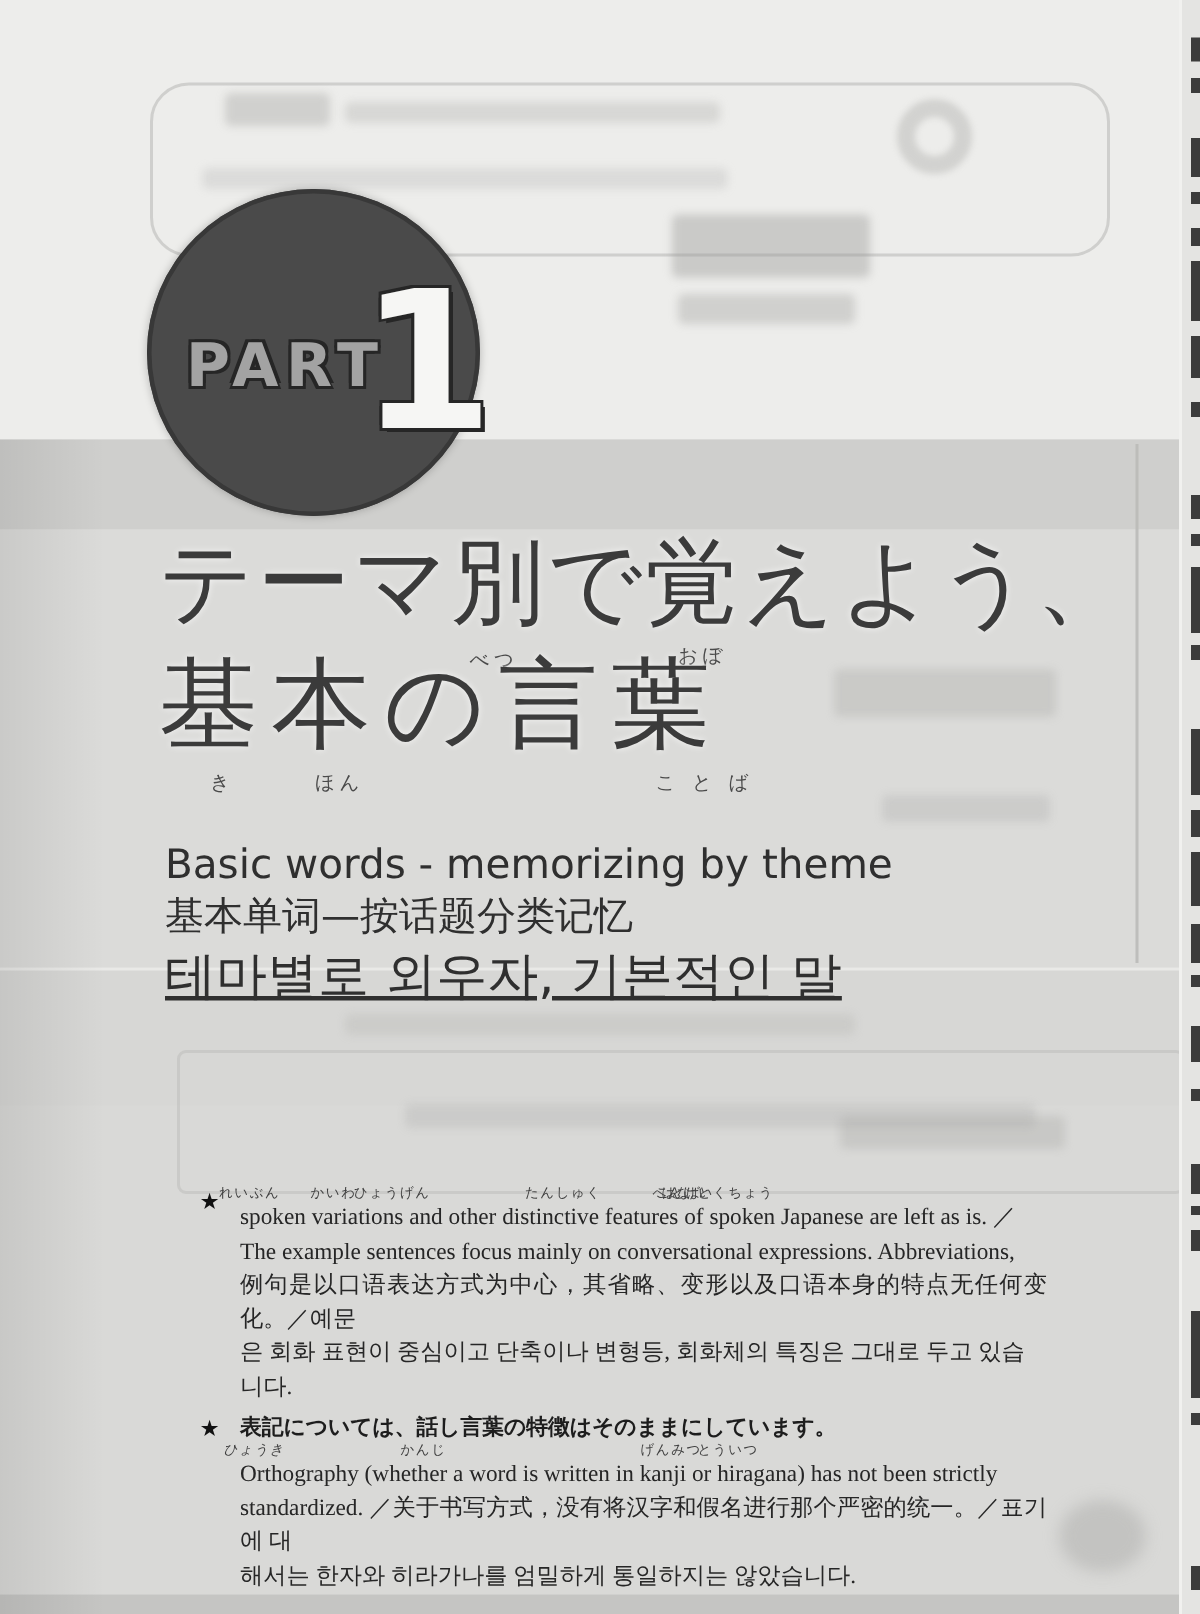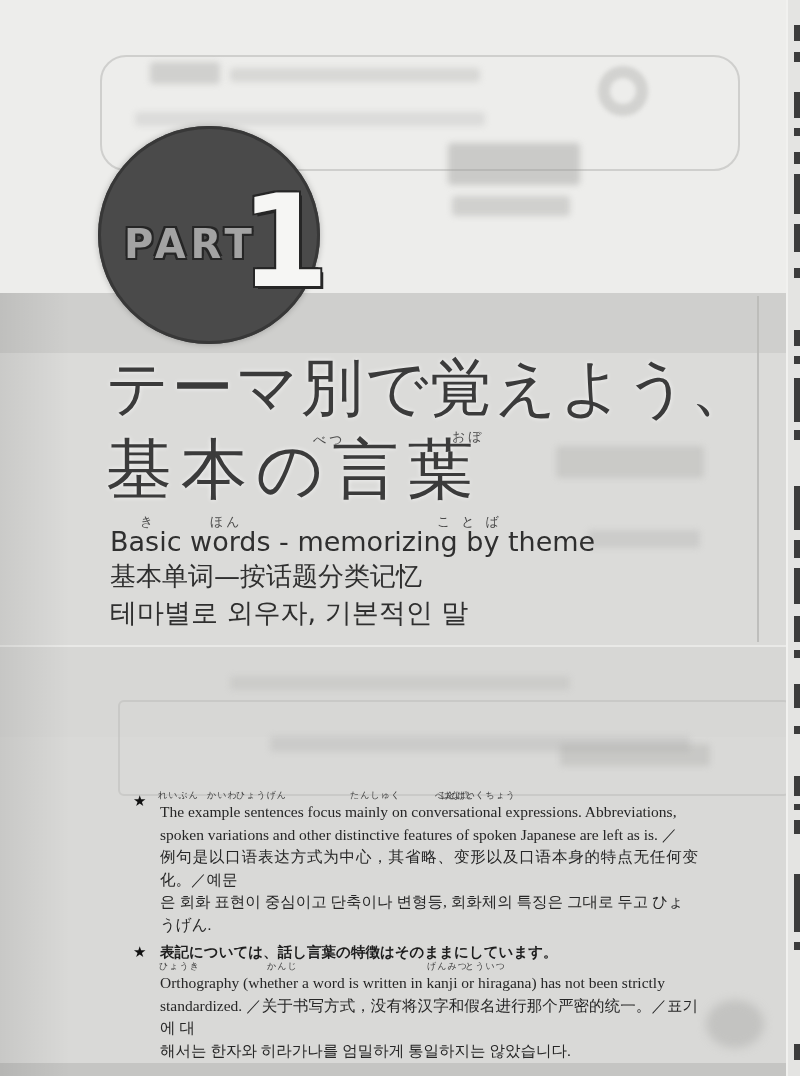--- a/index.html
+++ b/index.html
@@ -37,24 +37,24 @@
   .part-num{position:absolute;left:142px;top:52px;font-size:128px;font-weight:bold;
     color:#f6f6f4;line-height:1;
     text-shadow:3px 3px 0 #262626,-2px -2px 0 #262626,2px -2px 0 #262626,-2px 2px 0 #262626;}
   
   .title-l1,.title-l2{position:absolute;left:106px;color:#3b3b3b;font-weight:normal;
     white-space:nowrap;line-height:1;text-shadow:0 0 5px rgba(255,255,255,0.75);}
   .title-l1{top:357px;font-size:62px;letter-spacing:2px;}
   .title-l2{top:437px;font-size:66px;letter-spacing:9px;}
   .fg{position:absolute;font-size:13px;color:#4a4a4a;letter-spacing:3px;white-space:nowrap;}
   .fg-wide{letter-spacing:11px;}
-  .sub{position:absolute;left:110px;color:#2f2f2f;white-space:nowrap;line-height:1.1;}
+  .sub{position:absolute;left:110px;color:#2f2f2f;white-space:nowrap;line-height:1.1;margin-top:35px;}
   .sub-en{top:527px;font-size:27px;}
   .sub-zh{top:562px;font-size:26px;}
-  .sub-ko{top:598px;font-size:27px;}
+  .sub-ko{top:598px;font-size:34px;text-decoration:underline;}
   
   .notes{position:absolute;left:133px;top:791px;width:565px;color:#232323;}
   .note{position:relative;margin-bottom:6px;}
   .note-star{position:absolute;left:0;top:1px;font-size:15px;color:#111;}
   .note-jp{padding-left:27px;font-size:14.5px;font-weight:bold;line-height:20px;
     color:#1d1d1d;white-space:nowrap;}
   .note-fg{position:relative;height:10px;}
   .note-fg span{position:absolute;top:-2px;font-size:9px;font-weight:normal;
     color:#3f3f3f;letter-spacing:1px;white-space:nowrap;}
   .note-lines{padding-left:27px;width:538px;
@@ -108,42 +108,42 @@
 
   <div class="sub sub-en">Basic words - memorizing by theme</div>
   <div class="sub sub-zh">基本单词—按话题分类记忆</div>
   <div class="sub sub-ko">테마별로 외우자, 기본적인 말</div>
 
   <div class="notes">
 
     <div class="note">
       <span class="note-star">★</span>
       <div class="note-fg">
-        <span style="left:25px;text-align:right;">れいぶん</span>
+        <span style="left:13px;text-align:right;">れいぶん</span>
         <span style="left:74px;">かいわ</span>
         <span style="left:103px;">ひょうげん</span>
         <span style="left:217px;">たんしゅく</span>
         <span style="left:258px;margin-left:44px;">へんけい</span>
         <span style="left:280px;margin-left:28px;">はな</span>
         <span style="left:304px;">ことば</span>
         <span style="left:332px;">とくちょう</span>
       </div>
       <div class="note-lines">
+        <div class="jline">spoken variations and other distinctive features of spoken Japanese are left as is. ／</div>
         <div class="jline">The example sentences focus mainly on conversational expressions. Abbreviations,</div>
-        <div class="jline">spoken variations and other distinctive features of spoken Japanese are left as is. ／</div>
         <div class="jline">例句是以口语表达方式为中心，其省略、变形以及口语本身的特点无任何变化。／예문</div>
-        <div class="lline">은 회화 표현이 중심이고 단축이나 변형등, 회화체의 특징은 그대로 두고 ひょうげん.</div>
+        <div class="lline">은 회화 표현이 중심이고 단축이나 변형등, 회화체의 특징은 그대로 두고 있습니다.</div>
       </div>
     </div>
 
     <div class="note">
       <span class="note-star">★</span>
       <div class="note-jp">表記については、話し言葉の特徴はそのままにしています。</div>
       <div class="note-fg">
-        <span style="left:26px;">ひょうき</span>
+        <span style="left:16px;font-style:italic;">ひょうき</span>
         <span style="left:134px;">かんじ</span>
         <span style="left:294px;">げんみつ</span>
         <span style="left:332px;">とういつ</span>
       </div>
       <div class="note-lines">
         <div class="jline">Orthography (whether a word is written in kanji or hiragana) has not been strictly</div>
         <div class="jline">standardized. ／关于书写方式，没有将汉字和假名进行那个严密的统一。／표기에 대</div>
         <div class="lline">해서는 한자와 히라가나를 엄밀하게 통일하지는 않았습니다.</div>
       </div>
     </div>

